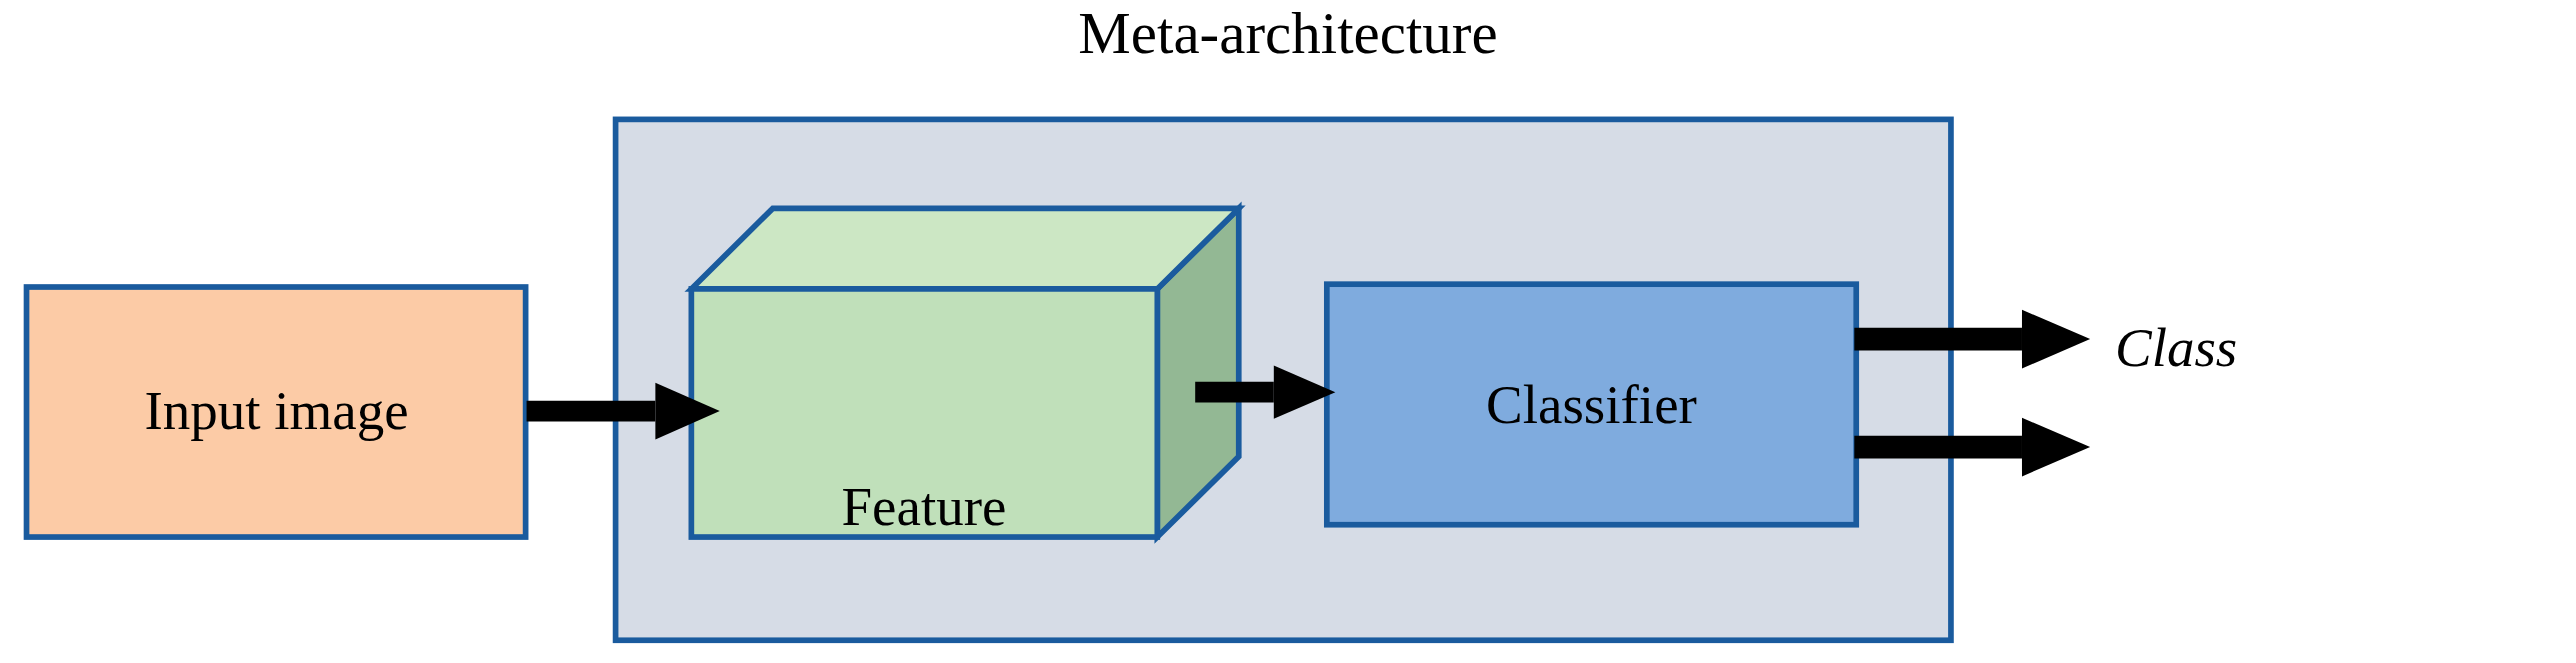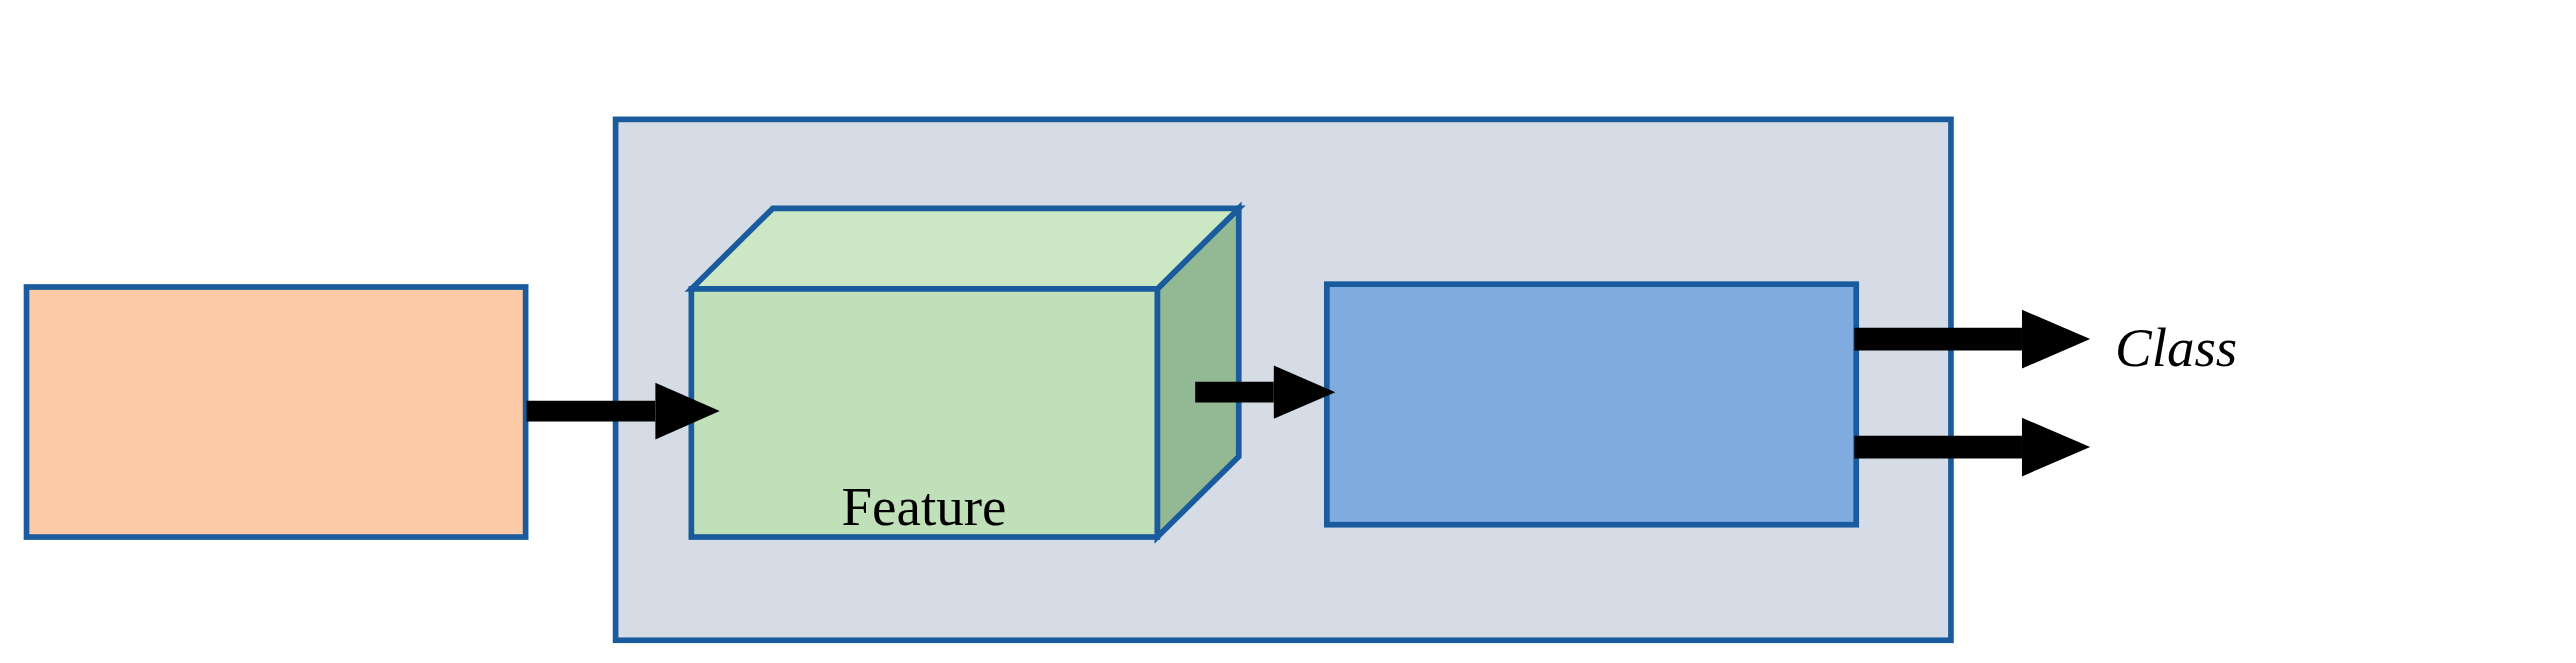--- a/index.html
+++ b/index.html
@@ -112,25 +112,28 @@
       <line x1="1958" y1="358" x2="2135" y2="358" stroke="#000000" stroke-width="24"></line>
       <polygon points="2135,327 2207,358 2135,389" fill="#000000"></polygon>
     </g>
 
     <g>
       <line x1="1958" y1="472" x2="2135" y2="472" stroke="#000000" stroke-width="24"></line>
       <polygon points="2135,441 2207,472 2135,503" fill="#000000"></polygon>
     </g>
   </svg>
 
+  <div class="lbl" id="title-text">Meta-architecture</div>
 
+  <div class="lbl" id="input-image-label">Input image</div>
 
   <div class="lbl" id="feature-extractor-label">
     <div>Feature</div>
     
   </div>
 
+  <div class="lbl" id="classifier-label">Classifier</div>
 
   <div class="lbl" id="class-label">Class</div>
 
 
 </div>
 
 
 </body></html>

